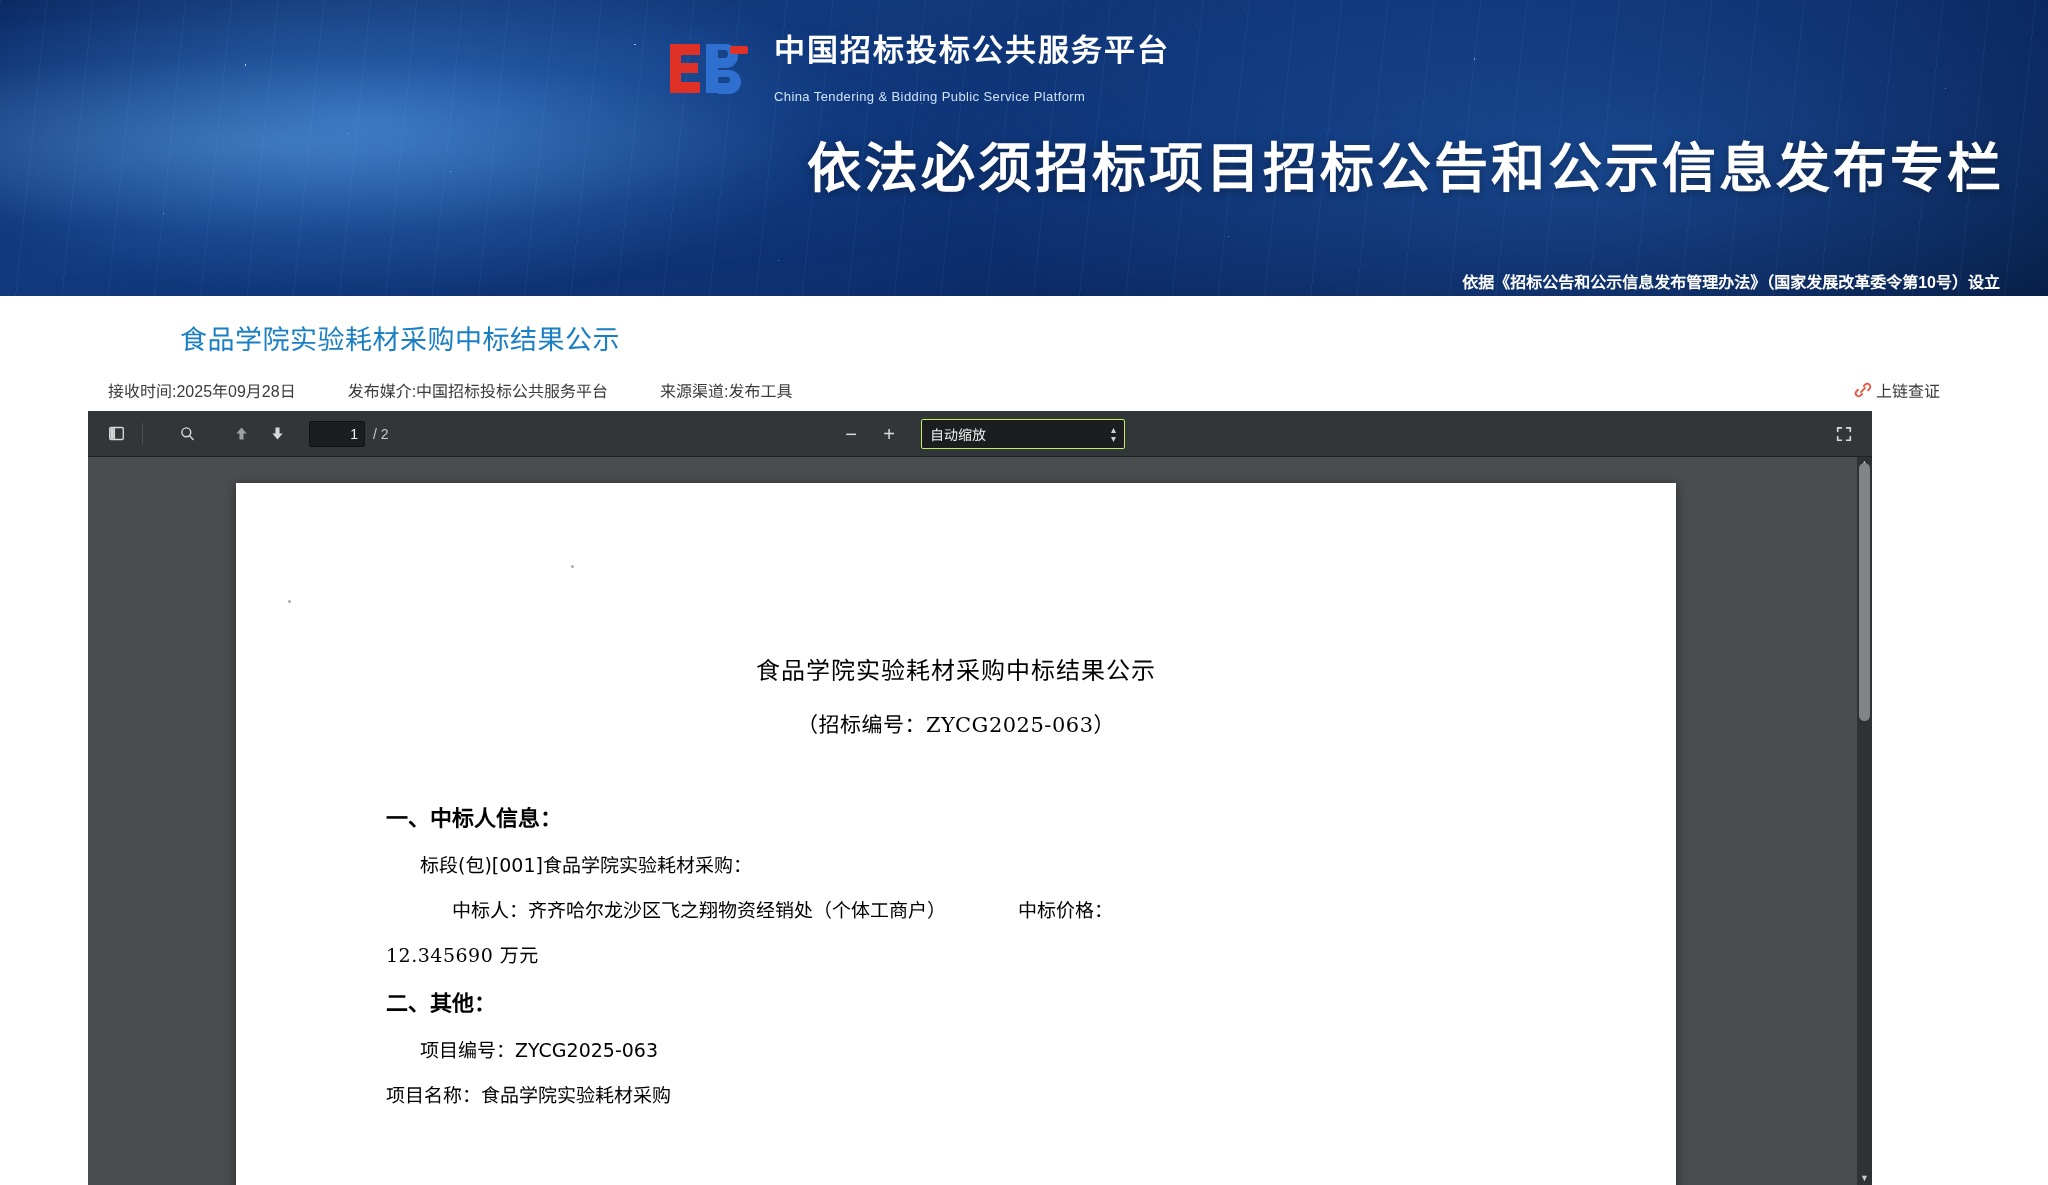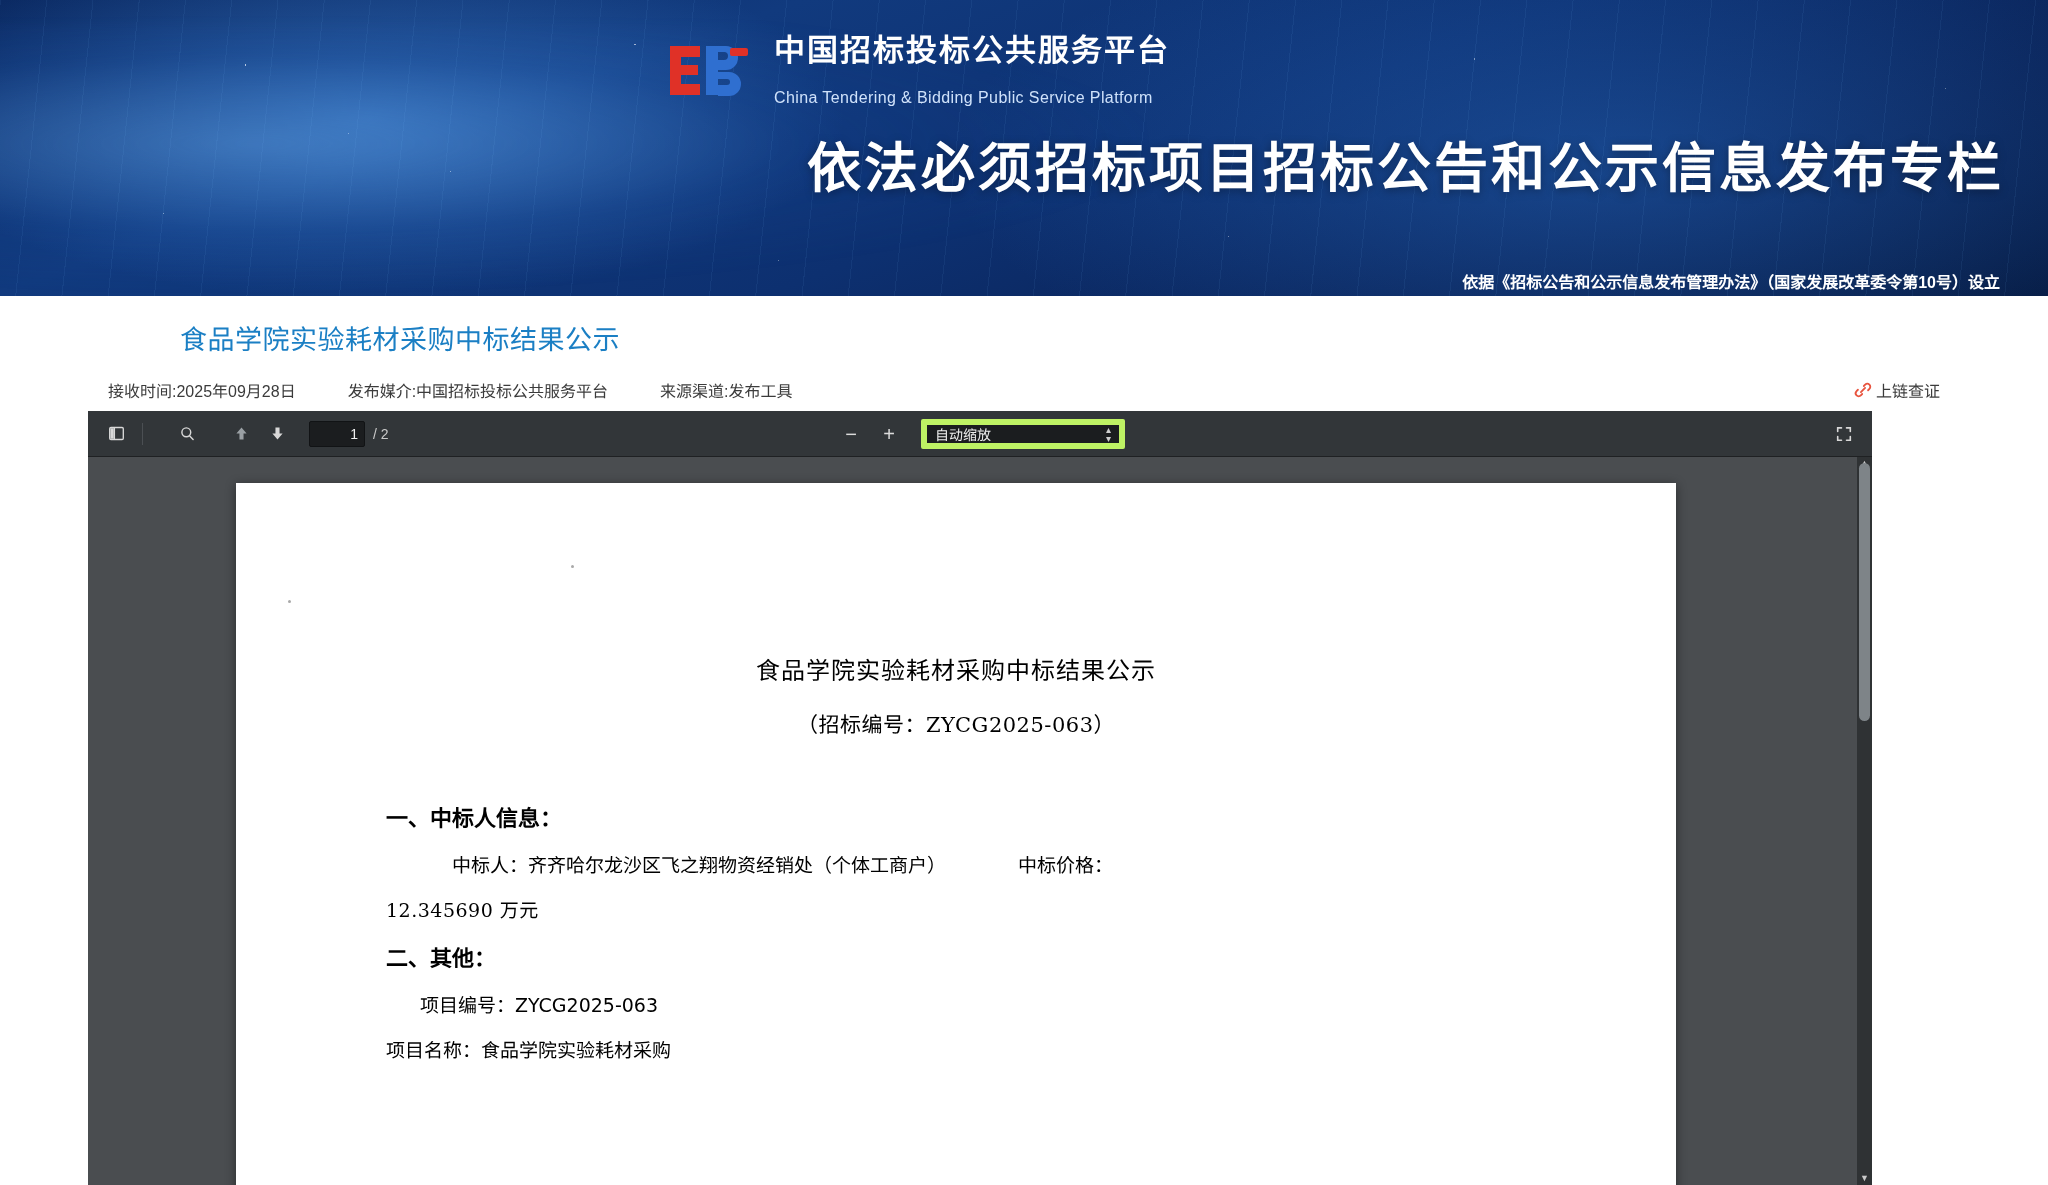--- a/index.html
+++ b/index.html
@@ -62,21 +62,21 @@
     display: flex; align-items: center; gap: 22px;
   }
   .logo-mark {
     width: 84px; height: 58px; position: relative; flex: none;
   }
   .logo-title-cn {
     color: #ffffff; font-size: 31px; font-weight: 700; letter-spacing: 2px;
     line-height: 1.1; margin: 0;
   }
   .logo-title-en {
-    color: #cfe2fb; font-size: 16px; letter-spacing: 0.4px; margin-top: 21px;
+    color: #cfe2fb; font-size: 13px; letter-spacing: 0.4px; margin-top: 21px;
   }
 
   .banner-headline {
     position: absolute; right: 44px; top: 124px;
     color: #ffffff;
     font-size: 54px; font-weight: 700; letter-spacing: 3px;
     text-shadow: 0 2px 10px rgba(0,0,0,0.35);
     white-space: nowrap;
   }
   .banner-sub {
@@ -140,21 +140,21 @@
     display: flex; align-items: center; gap: 6px;
   }
   .zoom-btn {
     width: 32px; height: 30px; display: flex; align-items: center; justify-content: center;
     color: #dcdcdc; font-size: 20px; border-radius: 3px; cursor: pointer; line-height: 1;
   }
   .zoom-select {
     margin-left: 10px;
     width: 204px; height: 30px;
     background: #1b1d1f; color: #ededed;
-    border: 6px solid #bef264; border-radius: 2px;
+    border: 1px solid #bef264; border-radius: 2px;
     font-size: 14px; padding: 0 8px;
     display: flex; align-items: center; justify-content: space-between;
     cursor: pointer;
     font-family: "Liberation Sans", sans-serif;
   }
   .zoom-select .arrows { font-size: 10px; line-height: 0.9; color: #cfcfcf; text-align: center; }
   .tb-right { margin-left: auto; display: flex; align-items: center; }
 
   .pdf-viewport {
     position: relative;
@@ -312,20 +312,21 @@
   <div class="pdf-viewport">
     <div class="pdf-page">
       <div class="pdf-dot" style="left:335px; top:82px;"></div>
       <div class="pdf-dot" style="left:52px; top:117px;"></div>
 
       <div class="pg-title">食品学院实验耗材采购中标结果公示</div>
       <div class="pg-subtitle">（招标编号：ZYCG2025-063）</div>
 
       <div class="pg-body">
         <div class="pg-h2">一、中标人信息：</div>
+        <div class="pg-line indent-1">标段(包)[001]食品学院实验耗材采购：</div>
         <div class="pg-line indent-2 row-split">
           <span>中标人：齐齐哈尔龙沙区飞之翔物资经销处（个体工商户）</span>
           <span class="gap"></span>
           <span>中标价格：</span>
         </div>
         <div class="pg-line mono-num">12.345690 万元</div>
 
         <div class="pg-h2" style="margin-top:8px">二、其他：</div>
         <div class="pg-line indent-1">项目编号：ZYCG2025-063</div>
         <div class="pg-line">项目名称：食品学院实验耗材采购</div>

